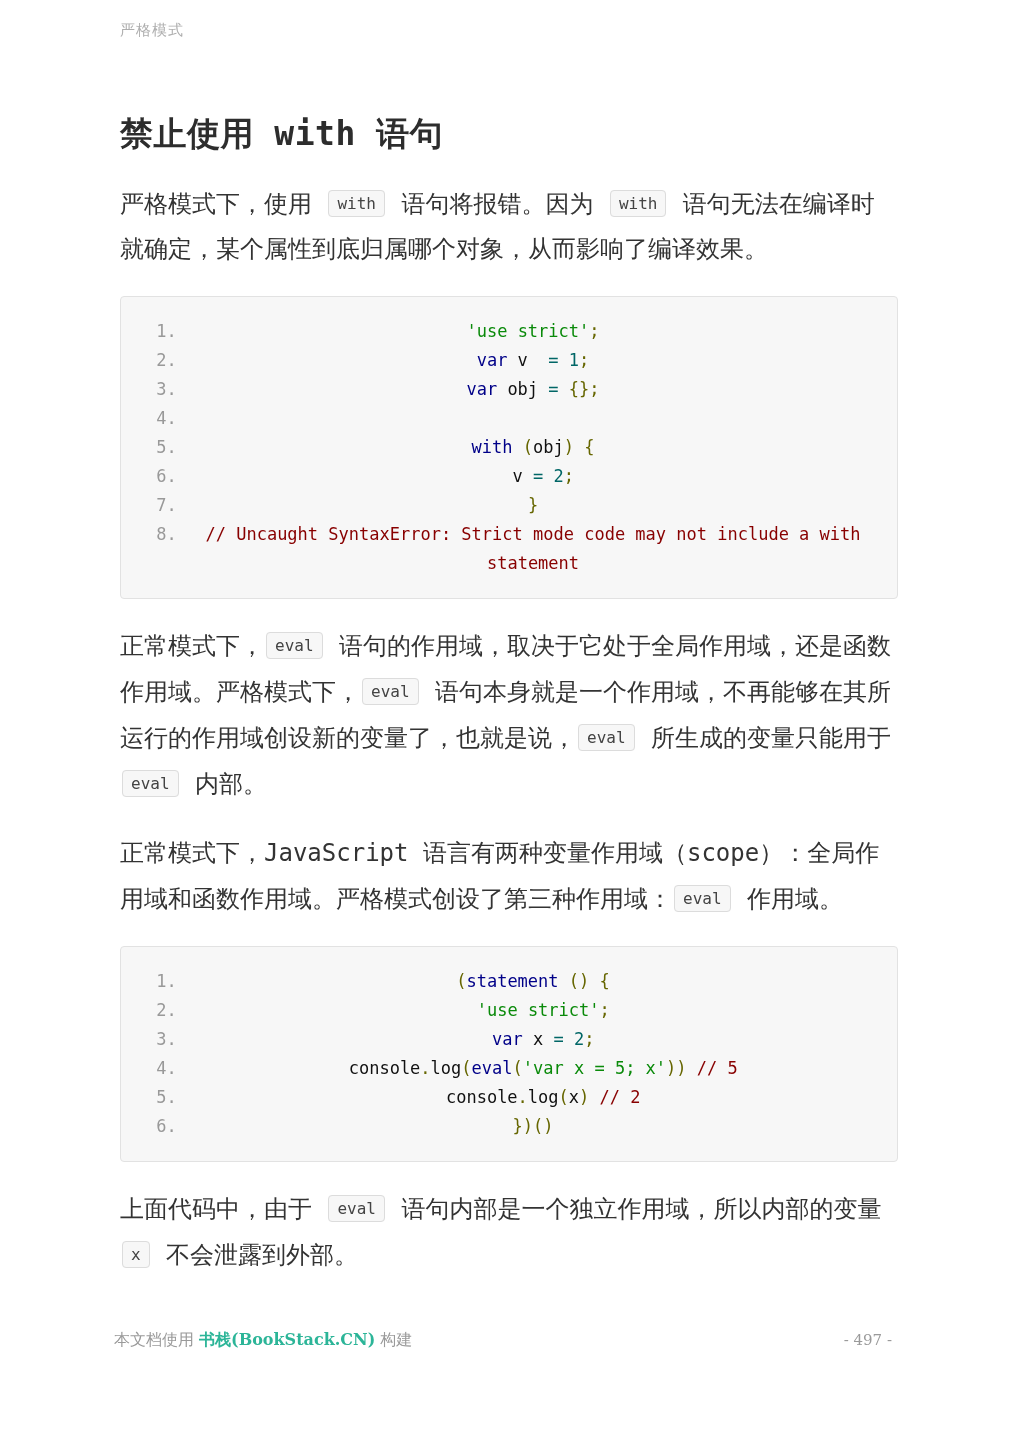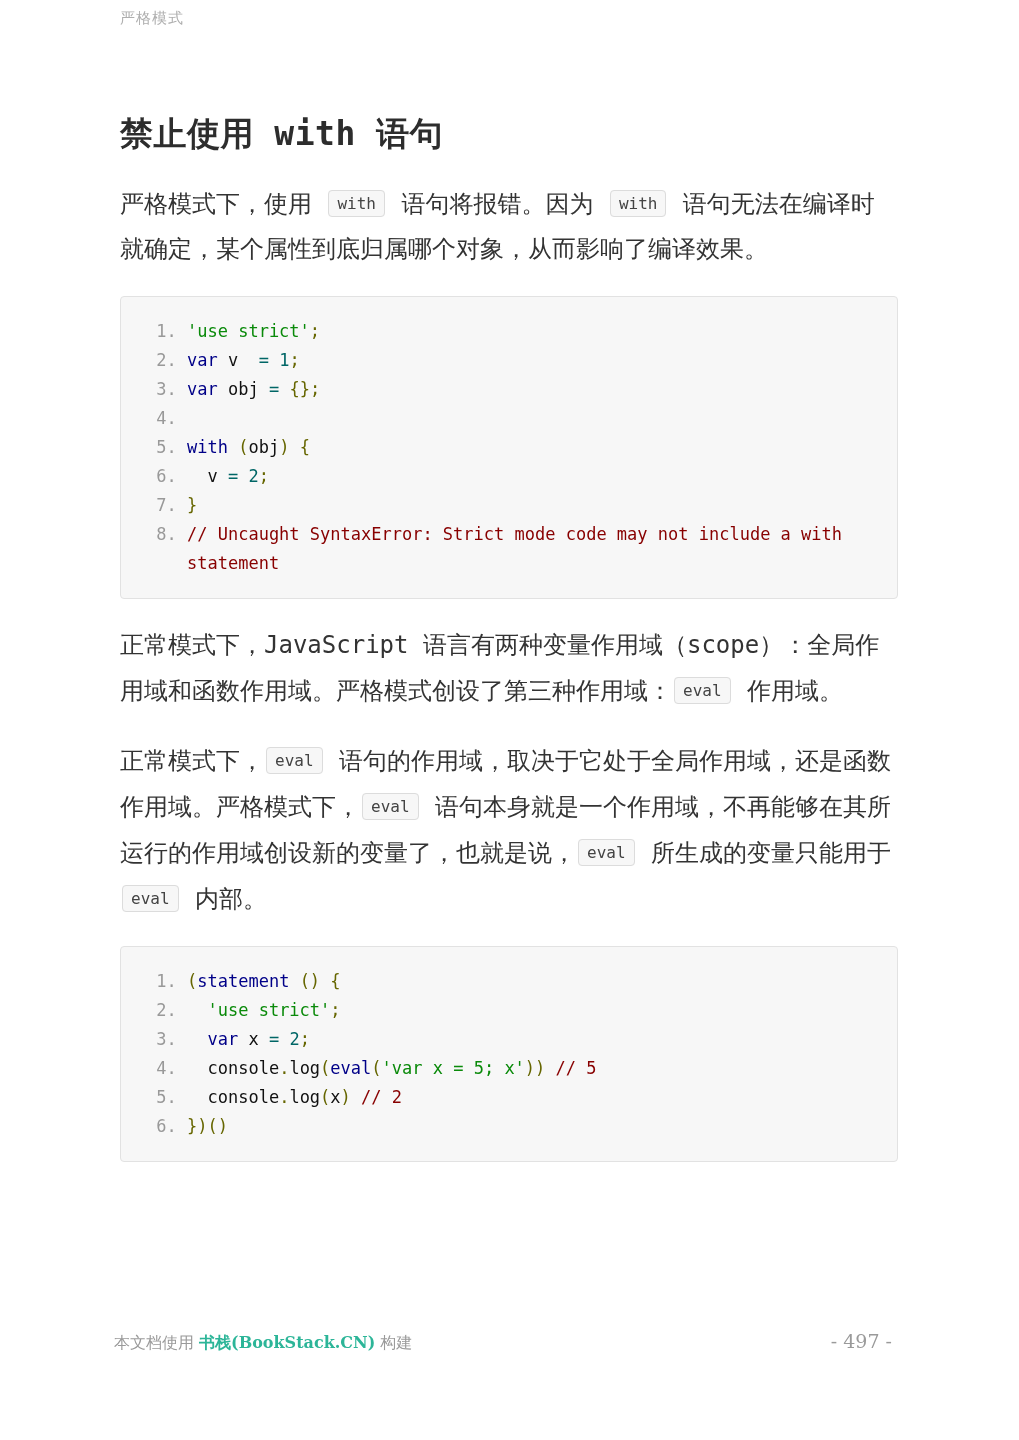--- a/index.html
+++ b/index.html
@@ -5,21 +5,21 @@
   * { box-sizing: border-box; }
   html, body { margin: 0; padding: 0; background: #ffffff; }
   body {
     width: 1019px; height: 1440px; position: relative;
     font-family: "DejaVu Sans Mono", "DejaVu Sans", "Liberation Sans", sans-serif;
     color: #333;
   }
   .page { position: relative; width: 1019px; height: 1440px; overflow: hidden; background: #fff; }
 
   .running-header {
-    position: absolute; top: 9px; left: 120px;
+    position: absolute; top: 21px; left: 120px;
     font-size: 15px; color: #aeaeae; letter-spacing: 1px;
     font-family: "DejaVu Sans", "Liberation Sans", sans-serif;
   }
 
   main { position: absolute; top: 11px; left: 120px; width: 778px; padding-top: 100px; }
 
   h2.heading {
     font-size: 33px; line-height: 46px; font-weight: 600;
     color: #2d2d2d; margin: 34px 0 0; letter-spacing: 0.5px;
   }
@@ -37,39 +37,39 @@
   .codeblock {
     margin: 24px 0 0; background: #f7f7f7;
     border: 1px solid #e2e2e2; border-radius: 4px;
     padding: 20px 18px 20px 0;
   }
   .codeblock ol {
     margin: 0; padding: 0 0 0 66px;
     font-family: "DejaVu Sans Mono", "Liberation Mono", monospace;
     font-size: 17px; line-height: 29px;
   }
-  .codeblock li { color: #111; }
+  .codeblock li { color: #111; text-align: center; }
   .codeblock li::marker { color: #999; }
   .codeblock code { font-family: inherit; white-space: pre-wrap; }
 
   .tok-pln { color: #111111; }
   .tok-kwd { color: var(--c-kwd, #000088); }
   .tok-str { color: var(--c-str, #008800); }
   .tok-com { color: var(--c-com, #880000); }
   .tok-lit { color: var(--c-lit, #006666); }
   .tok-pun { color: var(--c-pun, #666600); }
 
   footer {
     position: absolute; top: 1330px; left: 114px; width: 778px;
     display: flex; justify-content: space-between; align-items: baseline;
     font-family: "DejaVu Serif", "Liberation Serif", serif;
     font-size: 16px; color: #9a9a9a;
   }
   .credit-link { color: var(--c-link, #2cb598); font-weight: bold; text-decoration: none; cursor: pointer; }
-  .page-number { font-size: 19px; color: #9a9a9a; }
+  .page-number { font-size: 15px; color: #9a9a9a; }
 </style>
 </head>
 <body>
 
 <div class="page">
 
   <div class="running-header">严格模式</div>
 
   <main>
       <h2 class="heading">禁止使用 with 语句</h2>
@@ -79,32 +79,33 @@
           <li><code><span class="tok-str">'use strict'</span><span class="tok-pun">;</span></code></li>
           <li><code><span class="tok-kwd">var</span><span class="tok-pln"> v  </span><span class="tok-lit">=</span><span class="tok-pln"> </span><span class="tok-lit">1</span><span class="tok-pun">;</span></code></li>
           <li><code><span class="tok-kwd">var</span><span class="tok-pln"> obj </span><span class="tok-lit">=</span><span class="tok-pln"> </span><span class="tok-pun">{}</span><span class="tok-pun">;</span></code></li>
           <li><code>&nbsp;</code></li>
           <li><code><span class="tok-kwd">with</span><span class="tok-pln"> </span><span class="tok-pun">(</span><span class="tok-pln">obj</span><span class="tok-pun">)</span><span class="tok-pln"> </span><span class="tok-pun">{</span></code></li>
           <li><code><span class="tok-pln">  v </span><span class="tok-lit">=</span><span class="tok-pln"> </span><span class="tok-lit">2</span><span class="tok-pun">;</span></code></li>
           <li><code><span class="tok-pun">}</span></code></li>
           <li><code><span class="tok-com">// Uncaught SyntaxError: Strict mode code may not include a with statement</span></code></li>
         </ol>
       </div>
+      <p class="para"><span>正常模式下，</span><code class="inline-code">eval</code><span> 语句的作用域，取决于它处于全局作用域，还是函数作用域。严格模式下，</span><code class="inline-code">eval</code><span> 语句本身就是一个作用域，不再能够在其所运行的作用域创设新的变量了，也就是说，</span><code class="inline-code">eval</code><span> 所生成的变量只能用于 </span><code class="inline-code">eval</code><span> 内部。</span></p>
       <p class="para"><span>正常模式下，JavaScript 语言有两种变量作用域（scope）：全局作用域和函数作用域。严格模式创设了第三种作用域：</span><code class="inline-code">eval</code><span> 作用域。</span></p>
-      <p class="para"><span>正常模式下，</span><code class="inline-code">eval</code><span> 语句的作用域，取决于它处于全局作用域，还是函数作用域。严格模式下，</span><code class="inline-code">eval</code><span> 语句本身就是一个作用域，不再能够在其所运行的作用域创设新的变量了，也就是说，</span><code class="inline-code">eval</code><span> 所生成的变量只能用于 </span><code class="inline-code">eval</code><span> 内部。</span></p>
       <div class="codeblock">
         <ol>
           <li><code><span class="tok-pun">(</span><span class="tok-kwd">statement</span><span class="tok-pln"> </span><span class="tok-pun">()</span><span class="tok-pln"> </span><span class="tok-pun">{</span></code></li>
           <li><code><span class="tok-pln">  </span><span class="tok-str">'use strict'</span><span class="tok-pun">;</span></code></li>
           <li><code><span class="tok-pln">  </span><span class="tok-kwd">var</span><span class="tok-pln"> x </span><span class="tok-lit">=</span><span class="tok-pln"> </span><span class="tok-lit">2</span><span class="tok-pun">;</span></code></li>
           <li><code><span class="tok-pln">  console</span><span class="tok-pun">.</span><span class="tok-pln">log</span><span class="tok-pun">(</span><span class="tok-kwd">eval</span><span class="tok-pun">(</span><span class="tok-str">'var x = 5; x'</span><span class="tok-pun">))</span><span class="tok-pln"> </span><span class="tok-com">// 5</span></code></li>
           <li><code><span class="tok-pln">  console</span><span class="tok-pun">.</span><span class="tok-pln">log</span><span class="tok-pun">(</span><span class="tok-pln">x</span><span class="tok-pun">)</span><span class="tok-pln"> </span><span class="tok-com">// 2</span></code></li>
           <li><code><span class="tok-pun">})()</span></code></li>
         </ol>
       </div>
+      <p class="para"><span>上面代码中，由于 </span><code class="inline-code">eval</code><span> 语句内部是一个独立作用域，所以内部的变量 </span><code class="inline-code">x</code><span> 不会泄露到外部。</span></p>
     </main>
 
   <footer>
     <div>
       <span>本文档使用 </span><a class="credit-link">书栈(BookStack.CN)</a><span> 构建</span>
     </div>
     <div class="page-number">- 497 -</div>
   </footer>
 
 </div>

